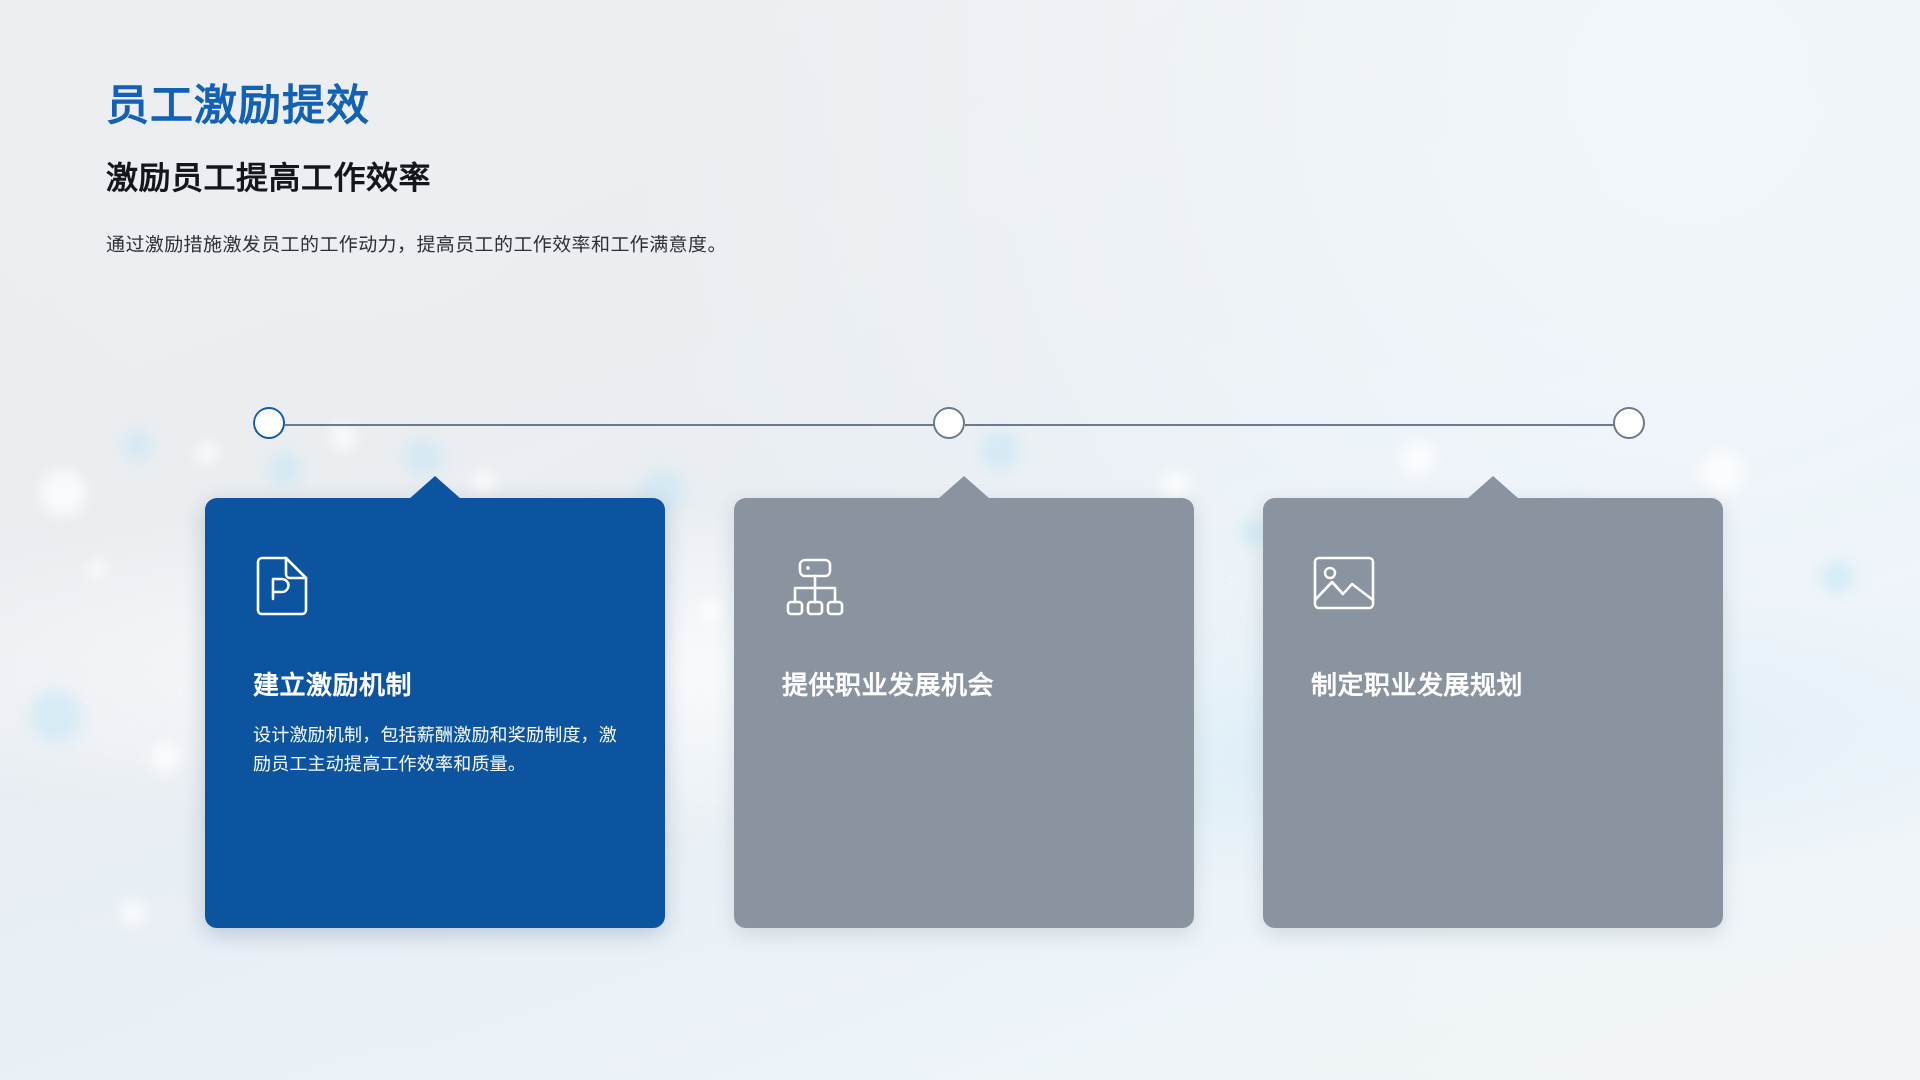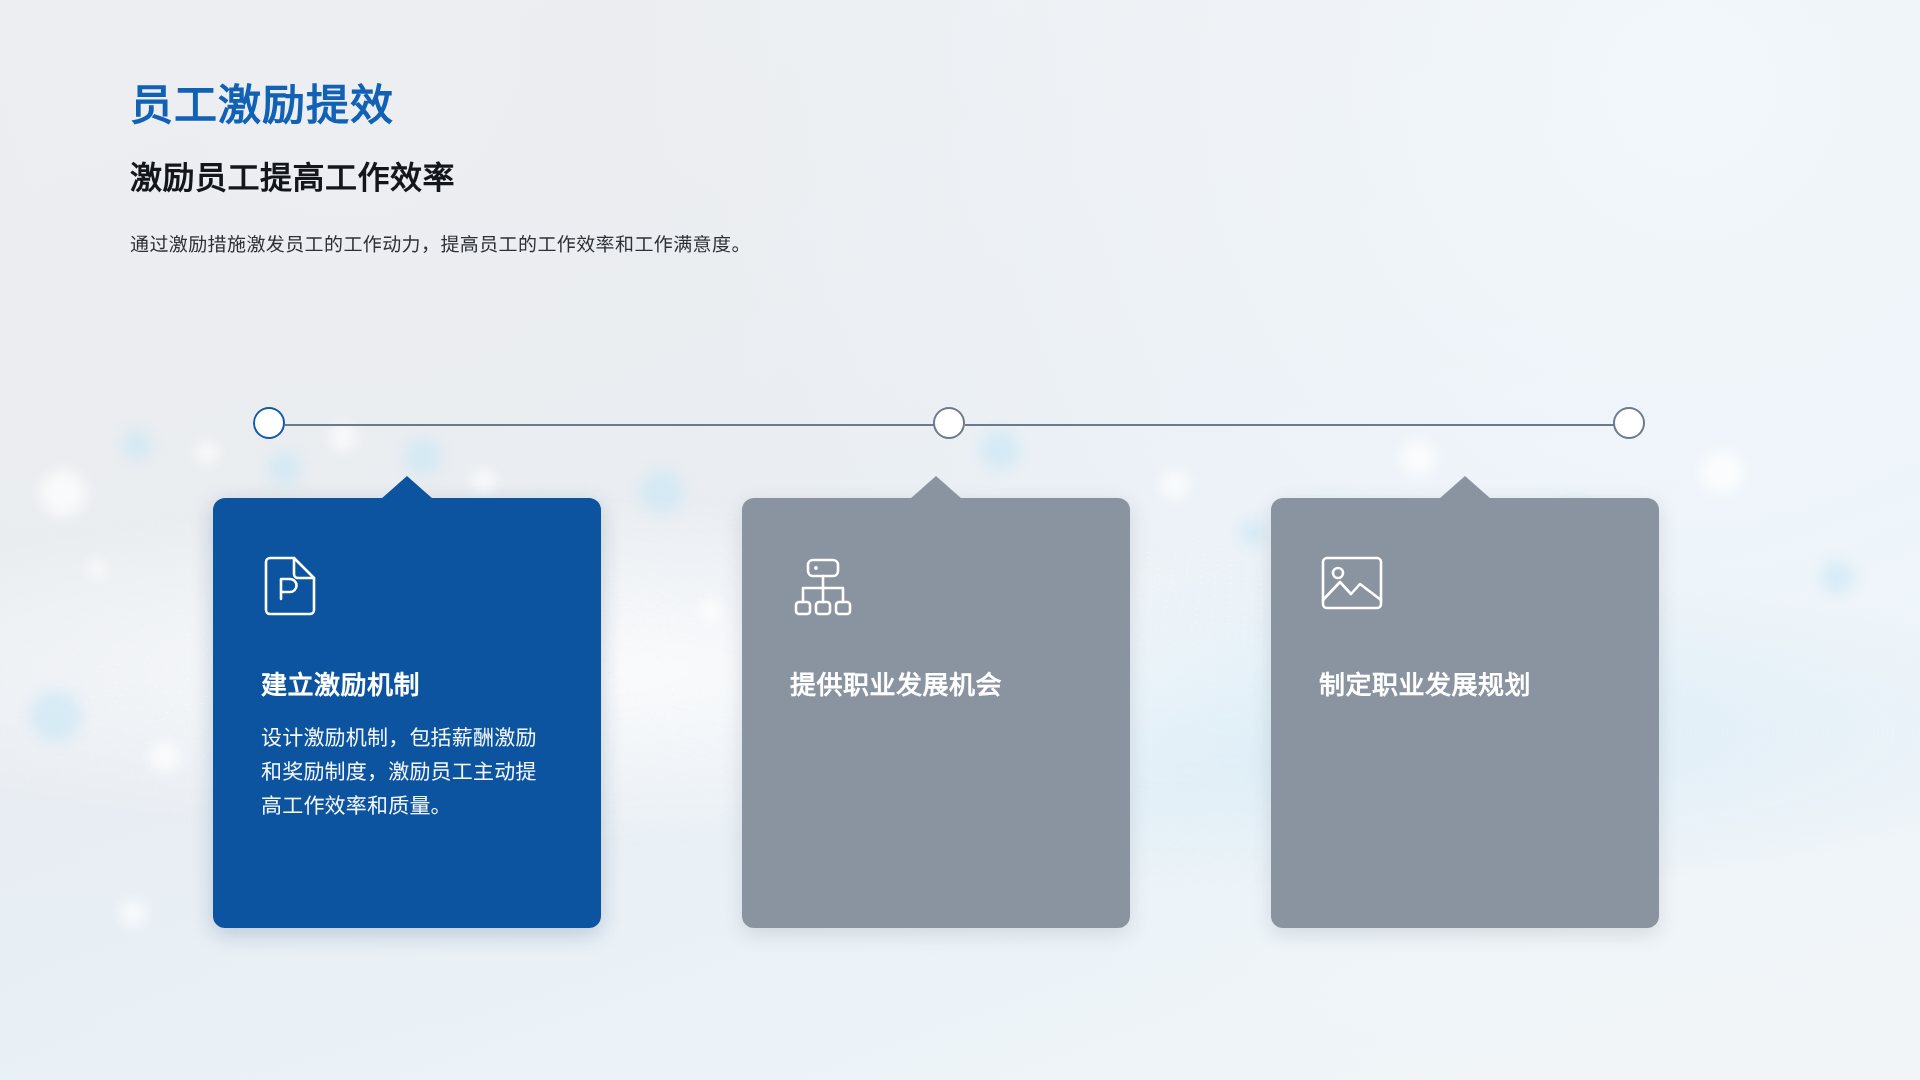--- a/index.html
+++ b/index.html
@@ -59,21 +59,21 @@
     transform:perspective(800px) rotateX(62deg) rotateZ(4deg);
     opacity:.45;
     mask-image:radial-gradient(ellipse 62% 60% at 54% 48%, #000 4%, transparent 76%);
     -webkit-mask-image:radial-gradient(ellipse 62% 60% at 54% 48%, #000 4%, transparent 76%);
   }
 
   .bokeh { position:absolute; border-radius:50%; background:rgba(255,255,255,.72); filter:blur(7px); }
   .bokeh.tint { background:rgba(200,230,246,.62); }
 
   
-  .header { position:absolute; left:130px; top:80px; width:1200px; }
+  .header { position:absolute; left:106px; top:80px; width:1200px; }
 
   .eyebrow {
     font-size:43px; font-weight:700; letter-spacing:1px;
     color:#1161b5; line-height:1.18;
   }
 
   .headline {
     margin-top:28px;
     font-size:32px; font-weight:700; letter-spacing:.5px;
     color:#13161a; line-height:1.2;
@@ -101,25 +101,24 @@
     border:2.5px solid #6d7a8c;
     box-sizing:border-box;
   }
   .tl-node.accent { border-color:#0f5ba8; }
 
   
   .cards { position:absolute; left:0; top:0; width:1920px; height:1080px; }
 
   .card {
     position:absolute;
-    width:388px;
+    width:460px;
     border-radius:12px;
     padding:56px 48px 44px 48px;
     color:#ffffff;
-    margin-left:8px;
   }
 
   .card .pointer {
     position:absolute;
     top:-22px; left:50%;
     transform:translateX(-50%);
     width:0; height:0;
     border-left:26px solid transparent;
     border-right:26px solid transparent;
   }
@@ -147,21 +146,21 @@
 
   .card-icon { height:64px; margin-bottom:52px; }
   .card-icon svg { display:block; }
 
   .card-title {
     font-size:26px; font-weight:700; letter-spacing:.5px;
     line-height:1.2; margin-bottom:20px;
   }
 
   .card-body {
-    font-size:21px; font-weight:400;
+    font-size:18px; font-weight:400;
     line-height:1.62; letter-spacing:.2px;
     color:rgba(255,255,255,.96);
   }
 </style>
 </head>
 <body>
 
 <div class="slide">
 
   <div class="bg-layer">

